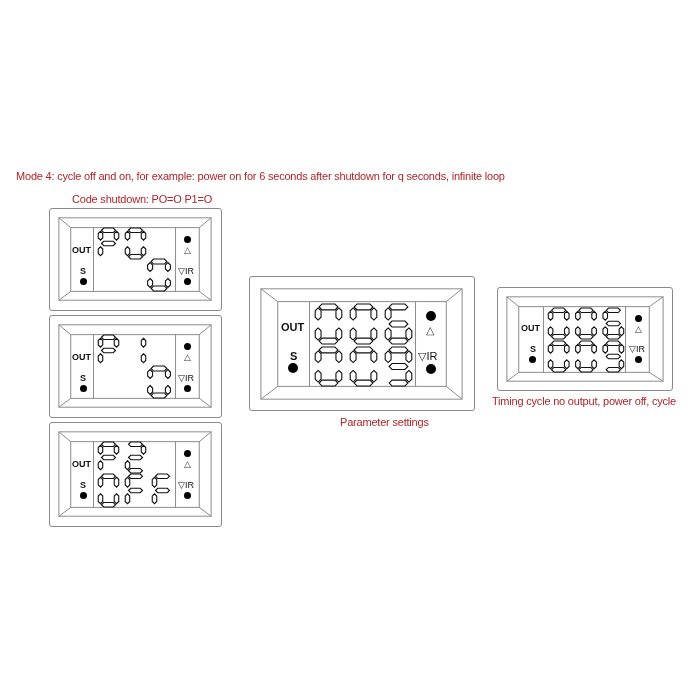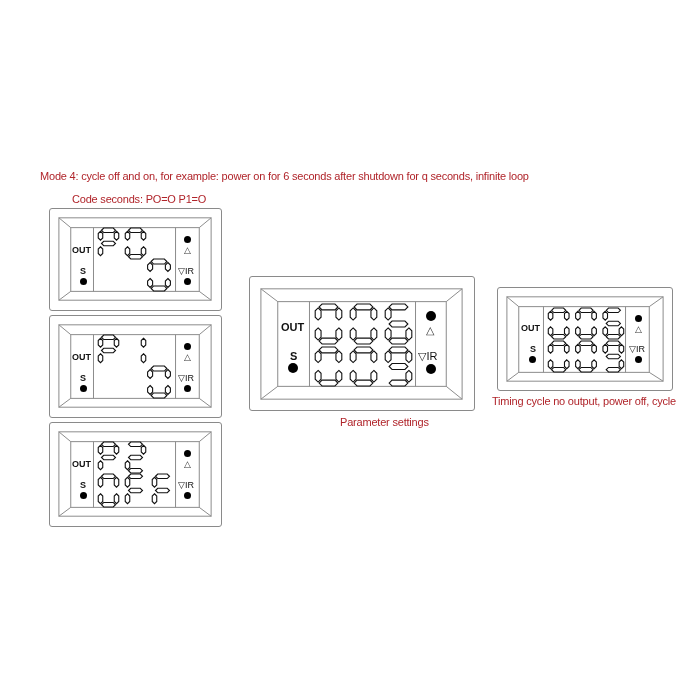--- a/index.html
+++ b/index.html
@@ -7,22 +7,22 @@
   .caption{position:absolute;color:#b0242a;font-size:11px;white-space:nowrap;letter-spacing:-0.2px;}
   .panel{position:absolute;border:1px solid #8a8a8a;border-radius:3px;background:#fff;box-sizing:border-box;text-align:center;}
   .panel svg{position:absolute;left:0;top:0;width:100%;height:100%;overflow:visible;}
   .lbl{position:absolute;font-weight:bold;color:#111;font-size:9px;line-height:1;}
   .dot{position:absolute;border-radius:50%;background:#000;}
   .tri{position:absolute;font-size:9px;color:#333;line-height:1;}
 </style>
 </head>
 <body>
 
-<div class="caption" style="left:16px;top:170px;margin-left:24px;">Mode 4: cycle off and on, for example: power on for 6 seconds after shutdown for q seconds, infinite loop</div>
-<div class="caption" style="left:72px;top:193px;">Code seconds: PO=O P1=O</div>
+<div class="caption" style="left:16px;top:170px;">Mode 4: cycle off and on, for example: power on for 6 seconds after shutdown for q seconds, infinite loop</div>
+<div class="caption" style="left:72px;top:193px;">Code shutdown: PO=O P1=O</div>
 
 <div class="panel" style="left:49px;top:208px;width:173px;height:103px;">
   <svg viewBox="0 0 173 103" preserveAspectRatio="none">
     <rect x="9" y="9" width="154" height="84" fill="none" stroke="#8a8a8a" stroke-width="1"></rect>
     <rect x="21" y="19" width="130" height="65" fill="none" stroke="#8a8a8a" stroke-width="1"></rect>
     <line x1="9" y1="9" x2="21" y2="19" stroke="#8a8a8a"></line>
       <line x1="163" y1="9" x2="151" y2="19" stroke="#8a8a8a"></line>
     <line x1="9" y1="93" x2="21" y2="84" stroke="#8a8a8a"></line>
       <line x1="163" y1="93" x2="151" y2="84" stroke="#8a8a8a"></line>
     <line x1="44" y1="19" x2="44" y2="84" stroke="#8a8a8a"></line>

